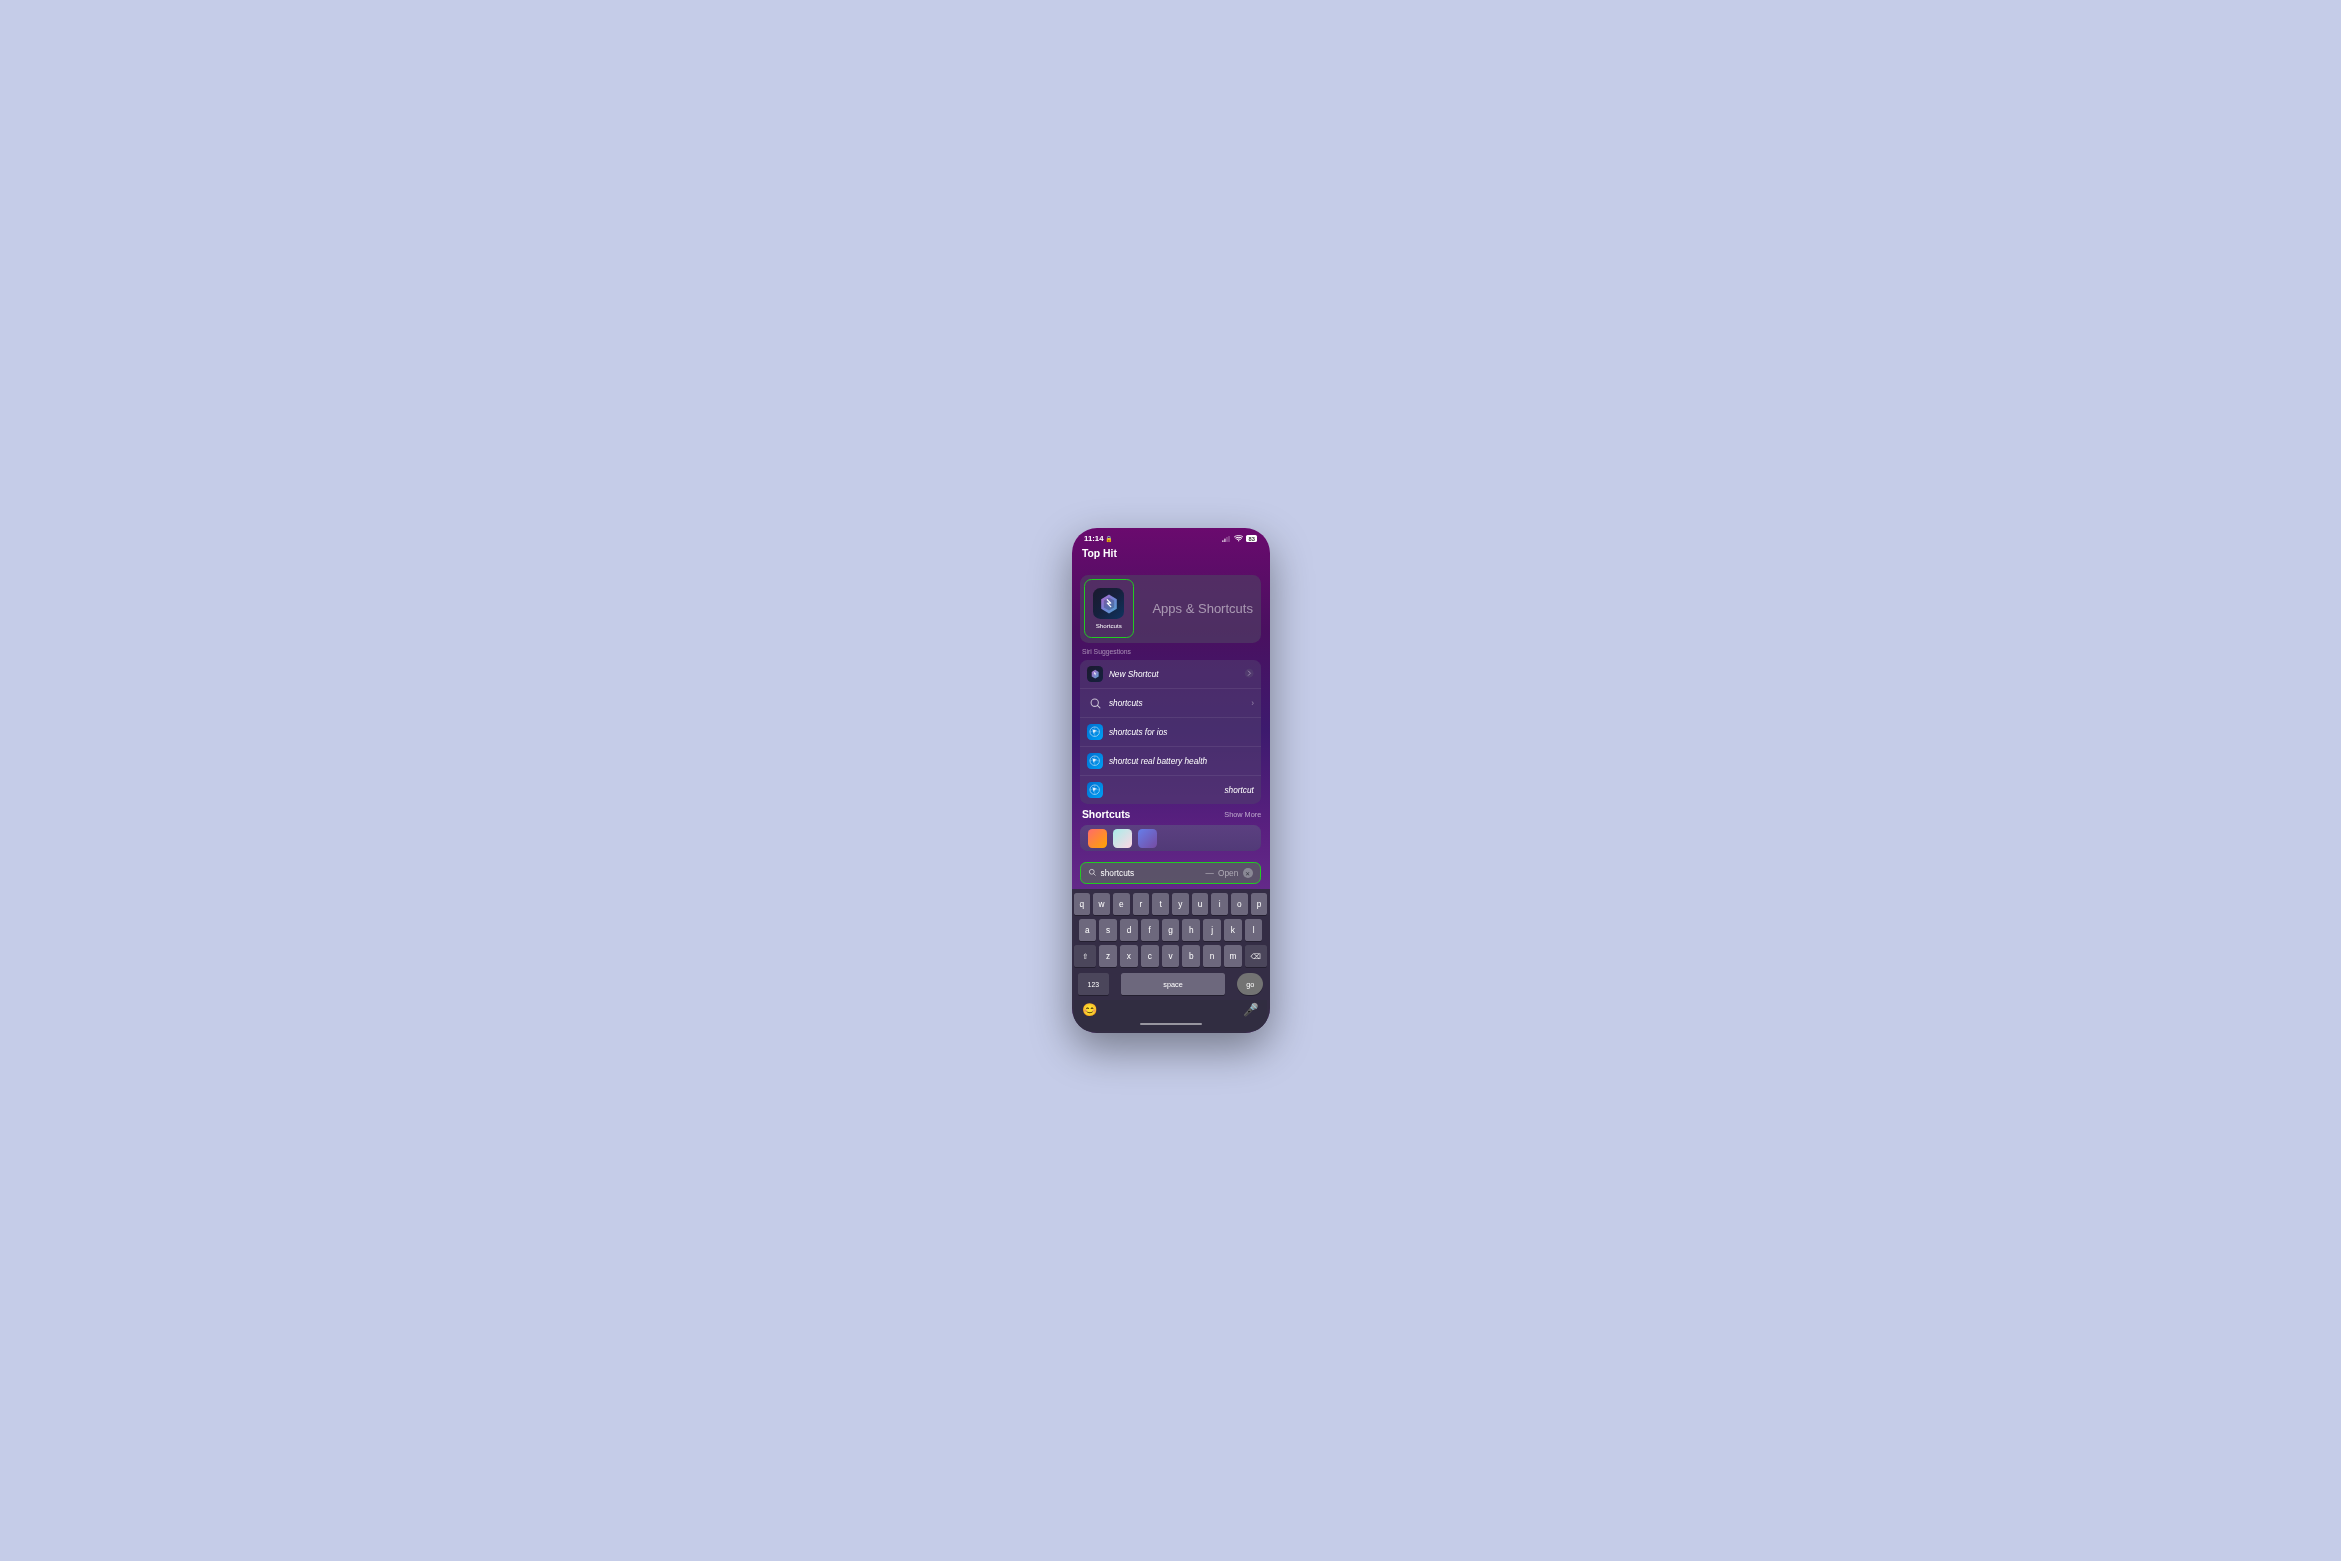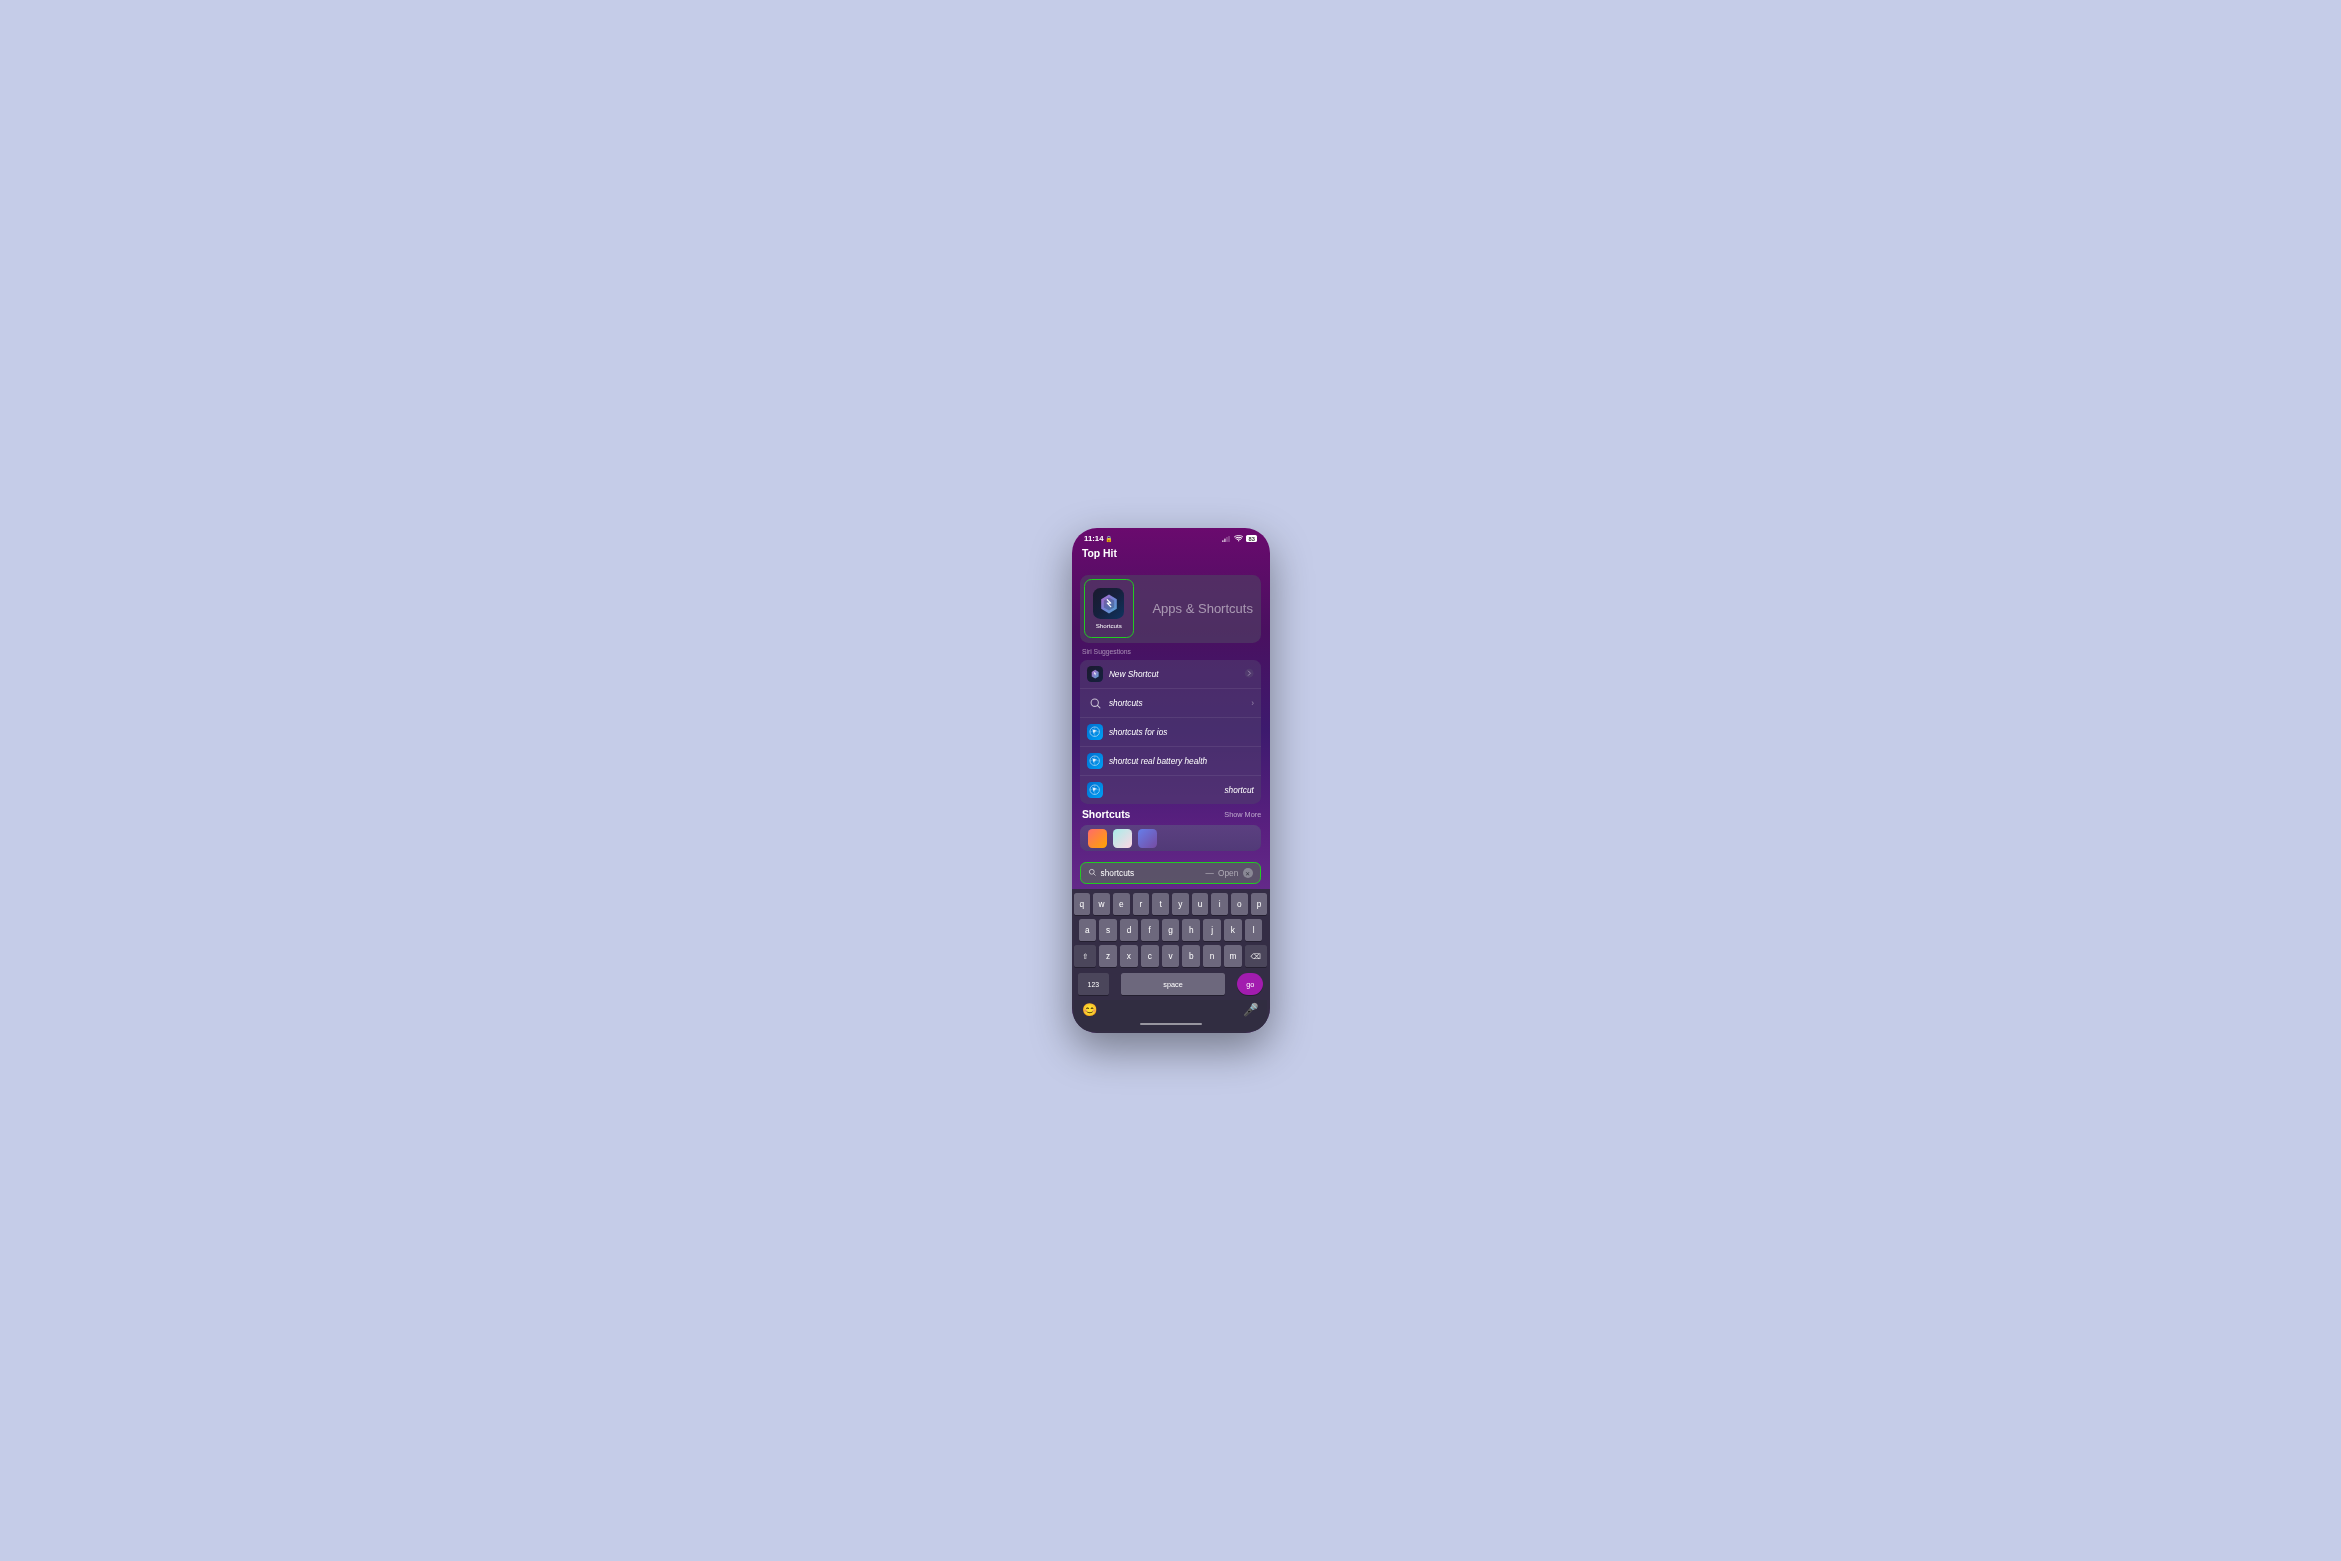--- a/index.html
+++ b/index.html
@@ -294,21 +294,21 @@
     }
 
     .key.space {
       background: rgba(120, 115, 135, 0.85);
       flex: 1;
       max-width: 104px;
       font-size: 7.3px;
     }
 
     .key.go {
-      background: #a21caf;
+      background: #737373;
       font-size: 7.3px;
       min-width: 26px;
       flex: none;
       border-radius: 11px;
     }
 
     .keyboard-bottom-row {
       display: flex;
       justify-content: space-between;
       align-items: center;

